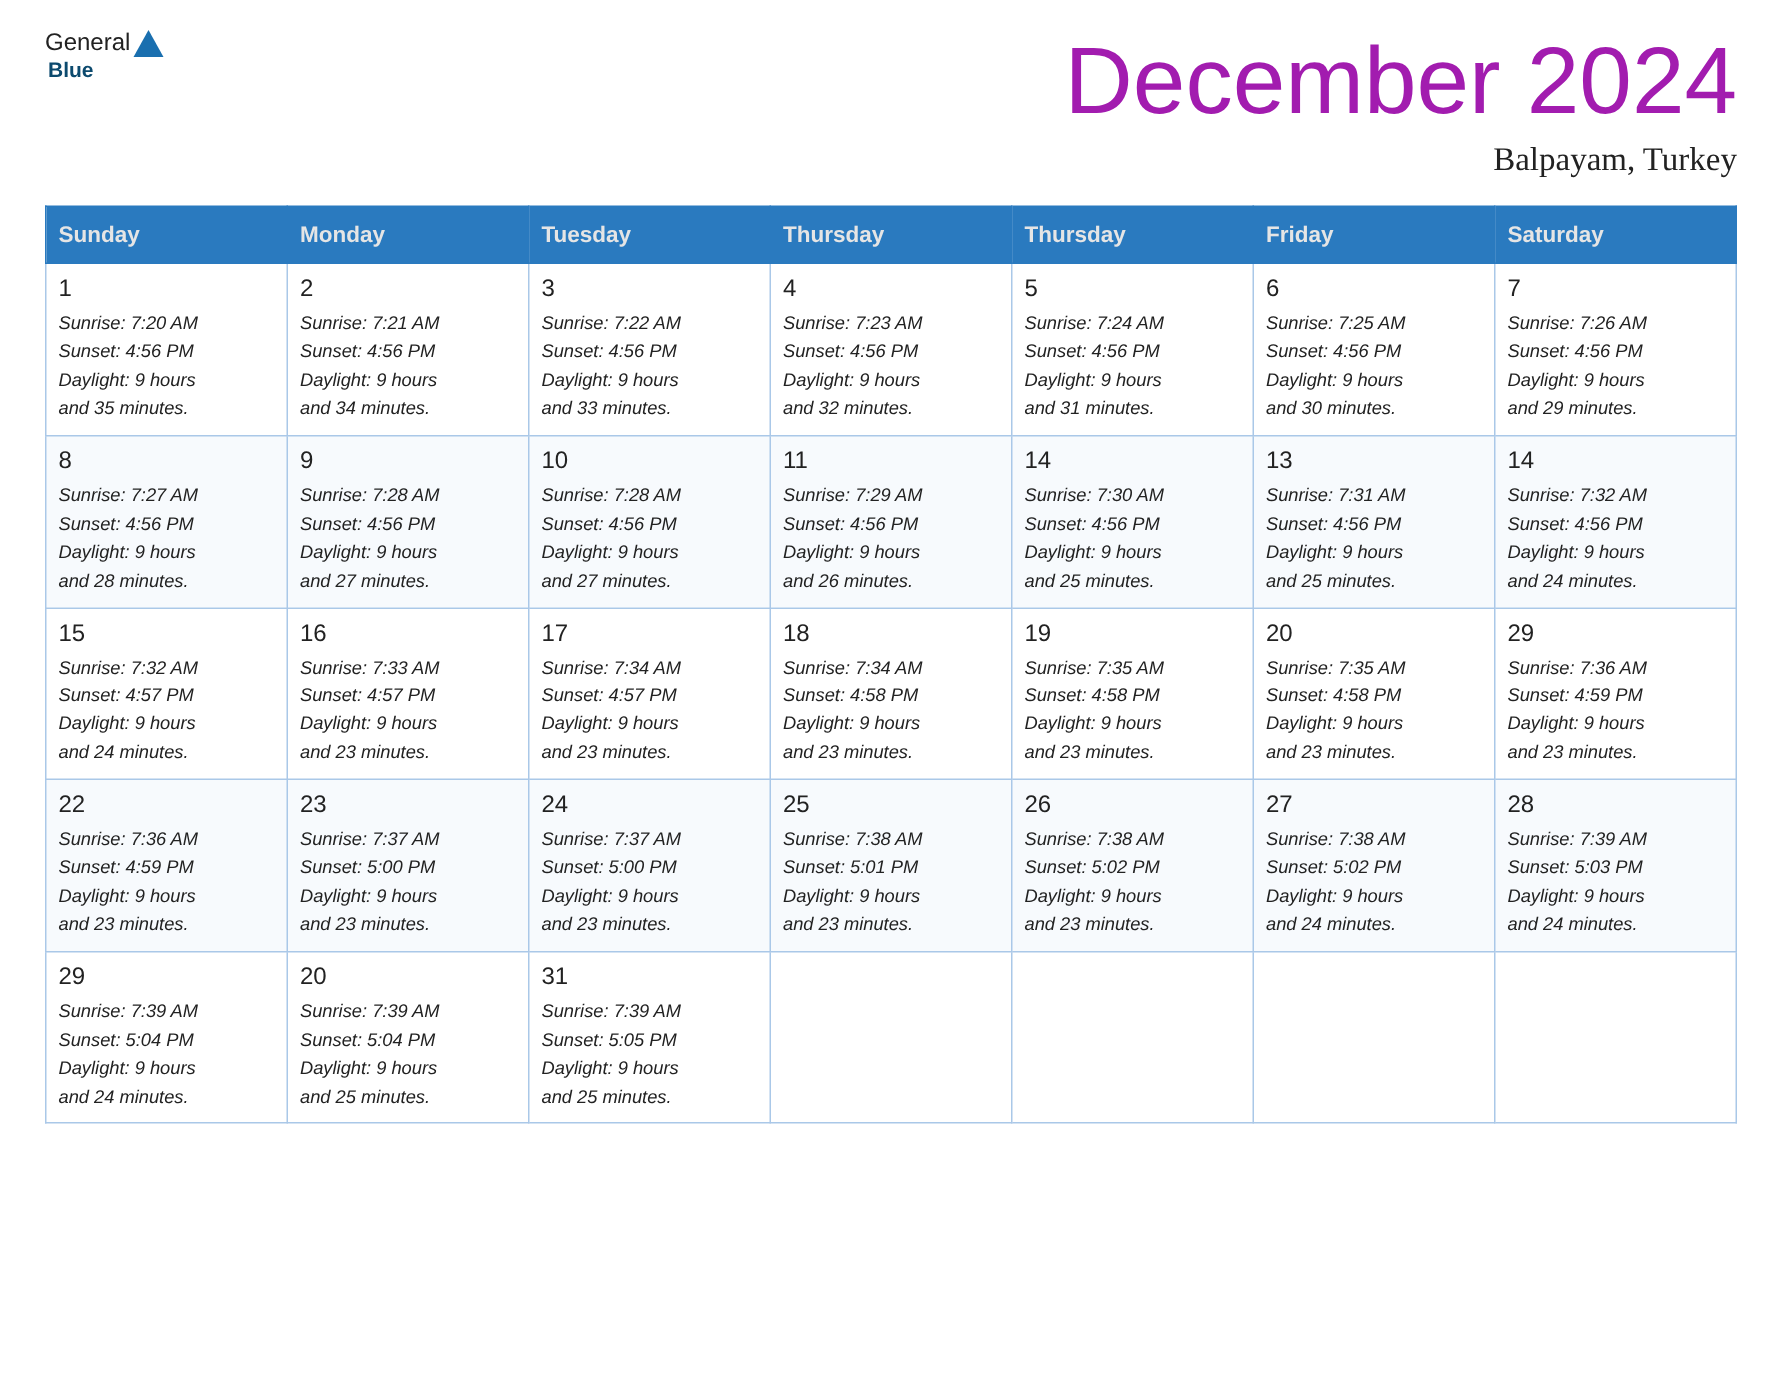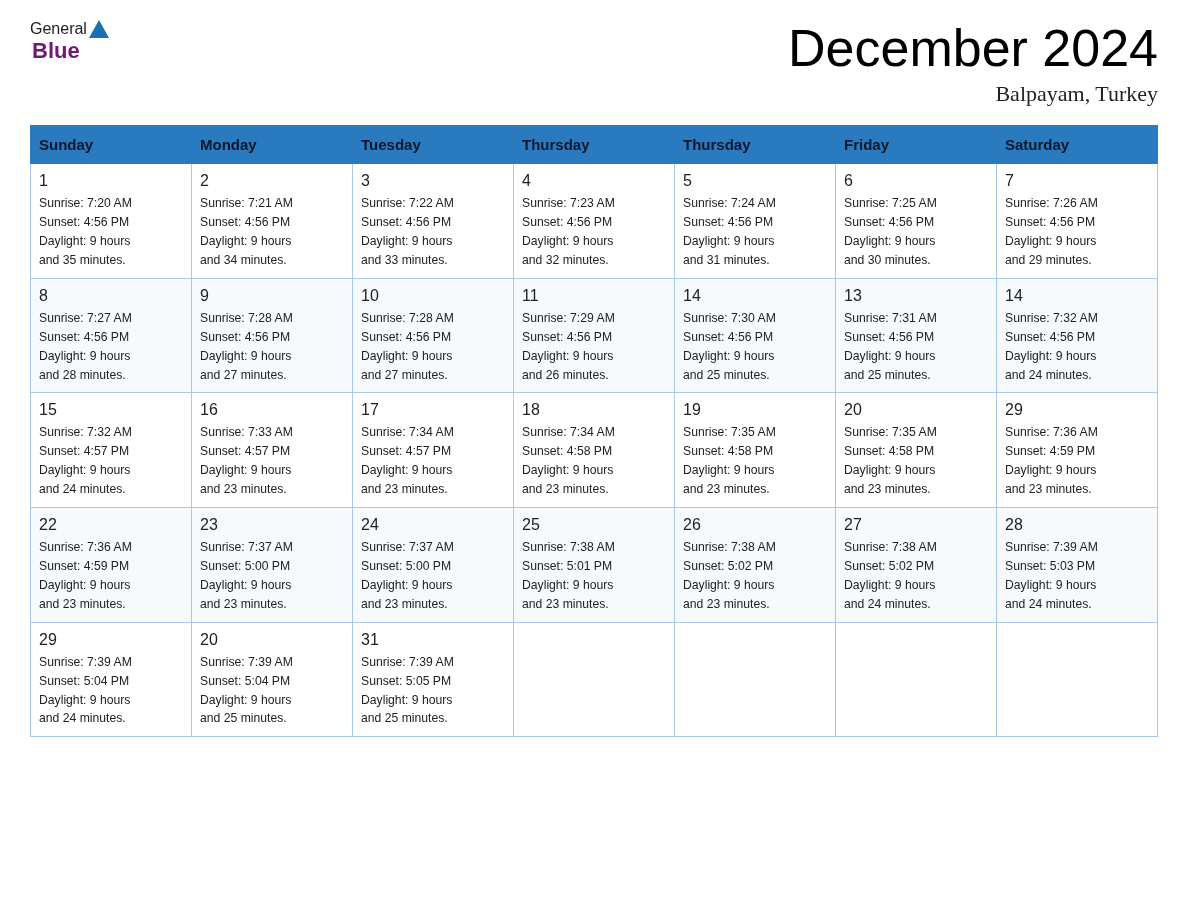--- a/index.html
+++ b/index.html
@@ -27,48 +27,48 @@
       display: inline-block;
       width: 0;
       height: 0;
       border-left: 10px solid transparent;
       border-right: 10px solid transparent;
       border-bottom: 18px solid #1a6faf;
       margin: 0 2px;
       vertical-align: middle;
     }
     .logo-line2 {
-      color: #701a75;
-      font-size: 22px;
+      color: #0c4a6e;
+      font-size: 14px;
       font-weight: bold;
       margin-left: 2px;
     }
     .title-block {
       text-align: right;
     }
     .month-title {
-      font-size: 52px;
+      font-size: 63px;
       font-weight: normal;
-      color: #000000;
+      color: #a21caf;
       line-height: 1.1;
     }
     .location {
       font-size: 22px;
       color: #222;
       margin-top: 4px;
       font-family: Liberation Serif, serif;
     }
     table {
       width: 100%;
       border-collapse: collapse;
       table-layout: fixed;
     }
     thead tr th {
       background: #2a7abf;
-      color: #0f172a;
+      color: #e5e5e5;
       font-size: 15px;
       font-weight: bold;
       padding: 10px 8px;
       text-align: left;
       border: 1px solid #2a7abf;
     }
     tbody tr td {
       border: 1px solid #aac8e8;
       vertical-align: top;
       padding: 8px 8px;
@@ -79,20 +79,21 @@
     .day-num {
       font-size: 16px;
       font-weight: normal;
       display: block;
       margin-bottom: 4px;
     }
     .day-info {
       font-size: 12.2px;
       line-height: 1.55;
       color: #222;
+      font-style: italic;
     }
     tbody tr:nth-child(even) td {
       background: #f7fafd;
     }
     tbody tr:nth-child(odd) td {
       background: #fff;
     }
     .logo-row {
       display: flex;
       flex-direction: row;

